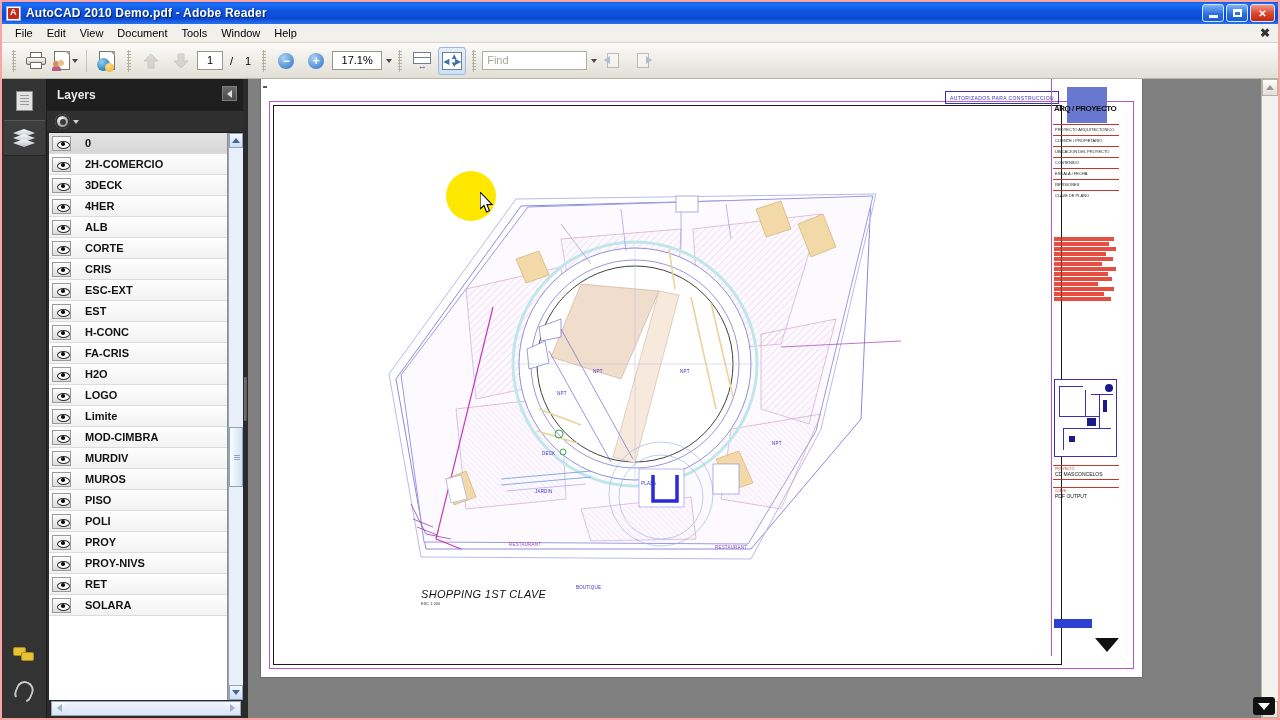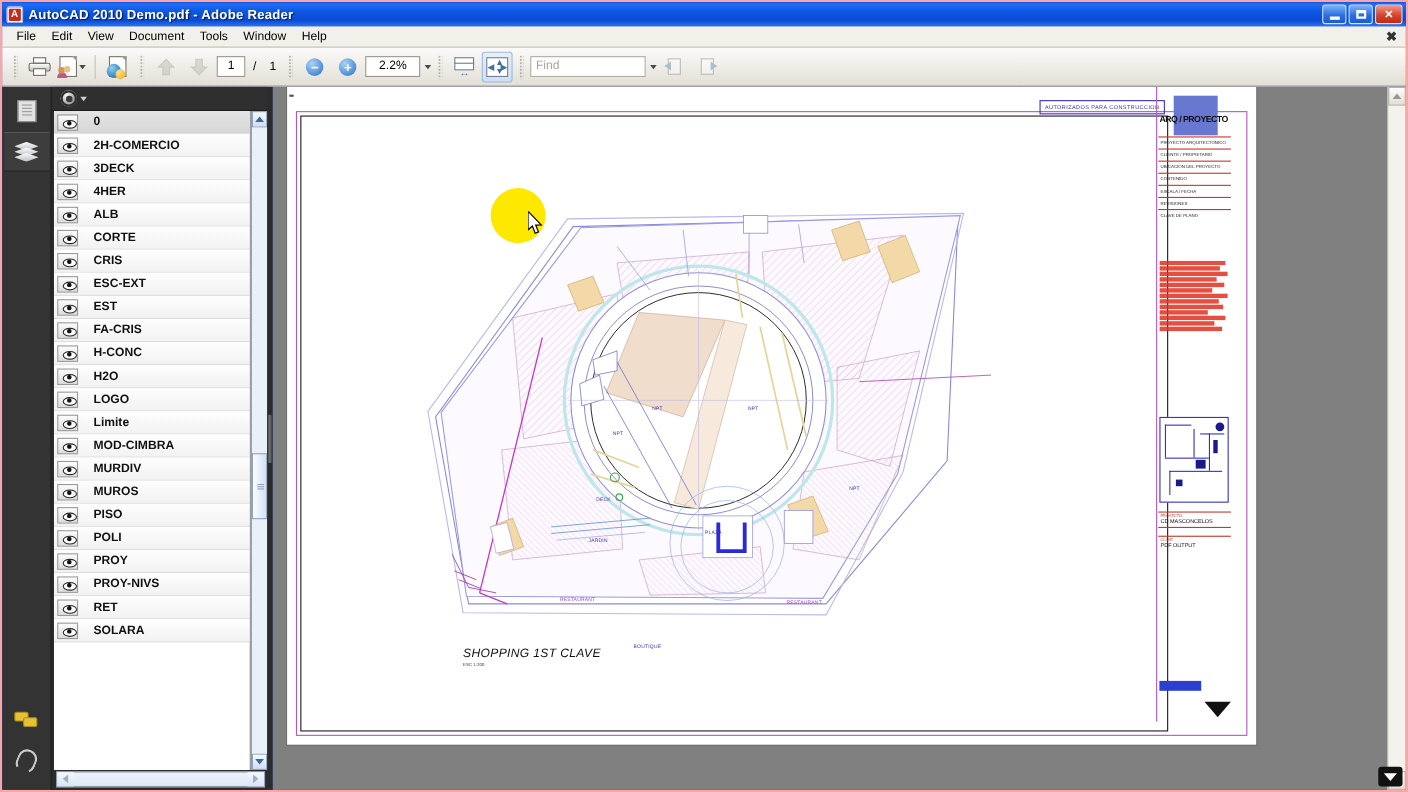--- a/index.html
+++ b/index.html
@@ -343,21 +343,21 @@
     <div class="pagebox">1</div>
     <div class="pagelbl">/</div>
     <div class="pagelbl">1</div>
     <div class="grip"></div>
     <div class="tbtn">
       <div class="circlebtn">−</div>
     </div>
     <div class="tbtn">
       <div class="circlebtn">+</div>
     </div>
-    <div class="zoombox">2.2%</div>
+    <div class="zoombox">17.1%</div>
     <div class="caret"></div>
     <div class="grip"></div>
     <div class="tbtn">
       <div class="ic-fitw">
         <div class="pg"></div>
           <div class="ln"></div>
           <div class="ar">↔</div>
       </div>
     </div>
     <div class="tbtn active">
@@ -404,20 +404,26 @@
             <b></b>
             <b></b>
           </div>
       </div>
       <div class="rail-btn" style="margin-bottom:8px">
         <div class="ic-clip"></div>
       </div>
     </div>
 
     <div class="panel">
+      <div class="panel-head">
+        <div class="panel-title">Layers</div>
+        <div class="panel-collapse">
+            <i></i>
+          </div>
+      </div>
       <div class="panel-toolbar">
         <div class="ic-gear"></div>
         <div class="gear-caret"></div>
       </div>
       <div class="layer-list-wrap">
         <div class="layer-list" id="layer-list">
             <div class="layer-row selected">
               <div class="eye"></div>
               <div class="layer-name">0</div>
             </div>
@@ -448,25 +454,25 @@
             <div class="layer-row">
               <div class="eye"></div>
               <div class="layer-name">ESC-EXT</div>
             </div>
             <div class="layer-row">
               <div class="eye"></div>
               <div class="layer-name">EST</div>
             </div>
             <div class="layer-row">
               <div class="eye"></div>
+              <div class="layer-name">H-CONC</div>
+            </div>
+            <div class="layer-row">
+              <div class="eye"></div>
               <div class="layer-name">FA-CRIS</div>
-            </div>
-            <div class="layer-row">
-              <div class="eye"></div>
-              <div class="layer-name">H-CONC</div>
             </div>
             <div class="layer-row">
               <div class="eye"></div>
               <div class="layer-name">H2O</div>
             </div>
             <div class="layer-row">
               <div class="eye"></div>
               <div class="layer-name">LOGO</div>
             </div>
             <div class="layer-row">

